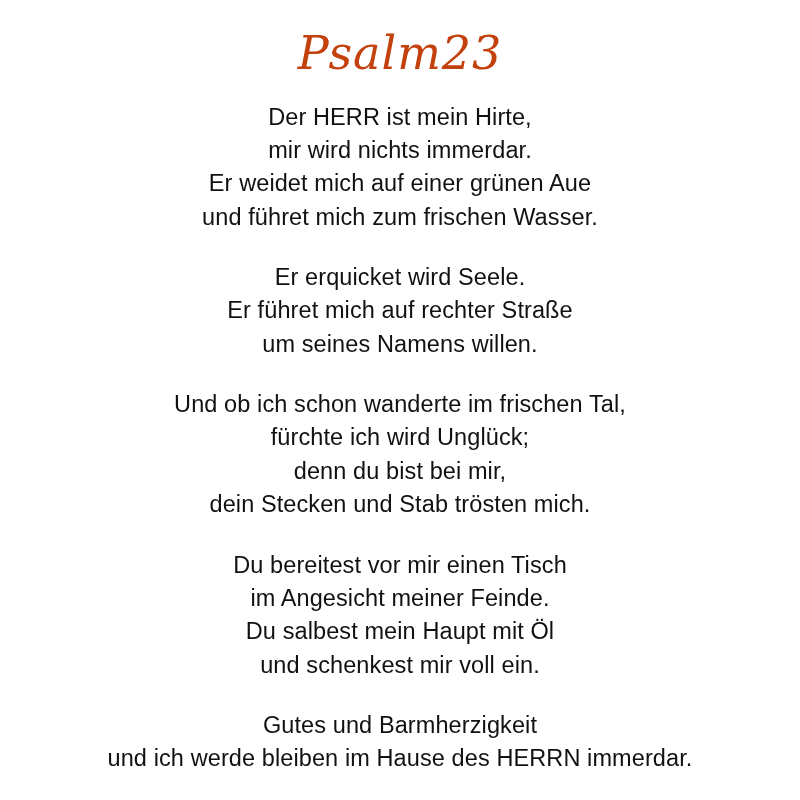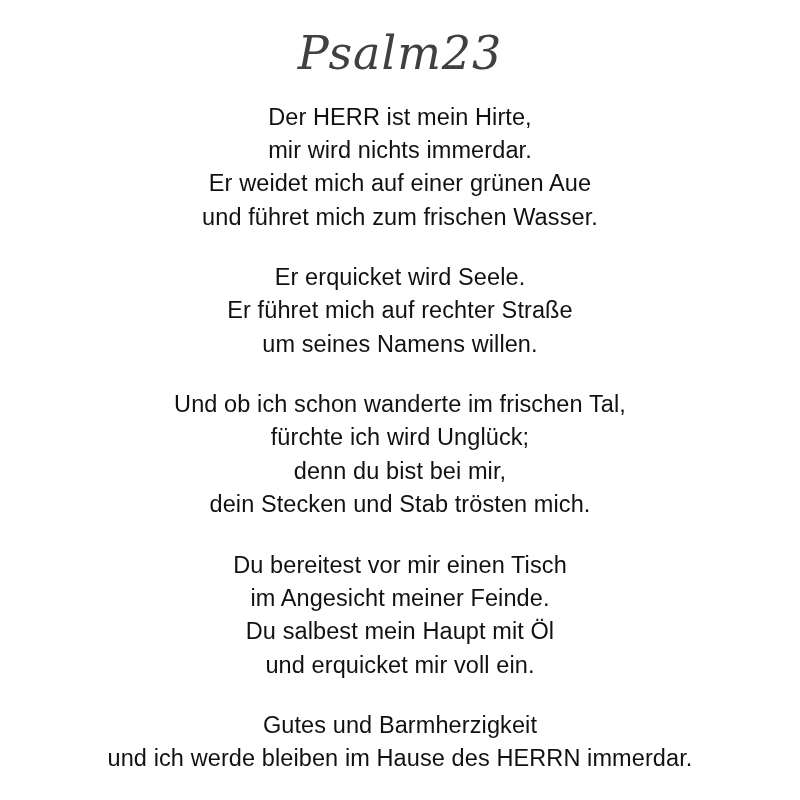--- a/index.html
+++ b/index.html
@@ -22,21 +22,21 @@
     flex-direction: column;
     align-items: center;
     padding-top: 28px;
   }
   .title {
     font-family: "DejaVu Serif", serif;
     font-style: italic;
     font-size: 46px;
     line-height: 1.1;
     letter-spacing: 1px;
-    color: #404040;
+    color: #c2410c;
     margin: 0 0 22px 0;
     text-align: right;
     font-weight: 400;
   }
   .poem {
     text-align: center;
     font-size: 23.5px;
     line-height: 1.42;
     color: #111111;
     letter-spacing: 0.1px;
@@ -75,21 +75,21 @@
       <div class="line">Und ob ich schon wanderte im frischen Tal,</div>
       <div class="line">fürchte ich wird Unglück;</div>
       <div class="line">denn du bist bei mir,</div>
       <div class="line">dein Stecken und Stab trösten mich.</div>
     </div>
 
     <div class="stanza">
       <div class="line">Du bereitest vor mir einen Tisch</div>
       <div class="line">im Angesicht meiner Feinde.</div>
       <div class="line">Du salbest mein Haupt mit Öl</div>
-      <div class="line">und erquicket mir voll ein.</div>
+      <div class="line">und schenkest mir voll ein.</div>
     </div>
 
     <div class="stanza">
       <div class="line">Gutes und Barmherzigkeit</div>
       <div class="line">und ich werde bleiben im Hause des HERRN immerdar.</div>
     </div>
 
   </div>
 </div>
 

